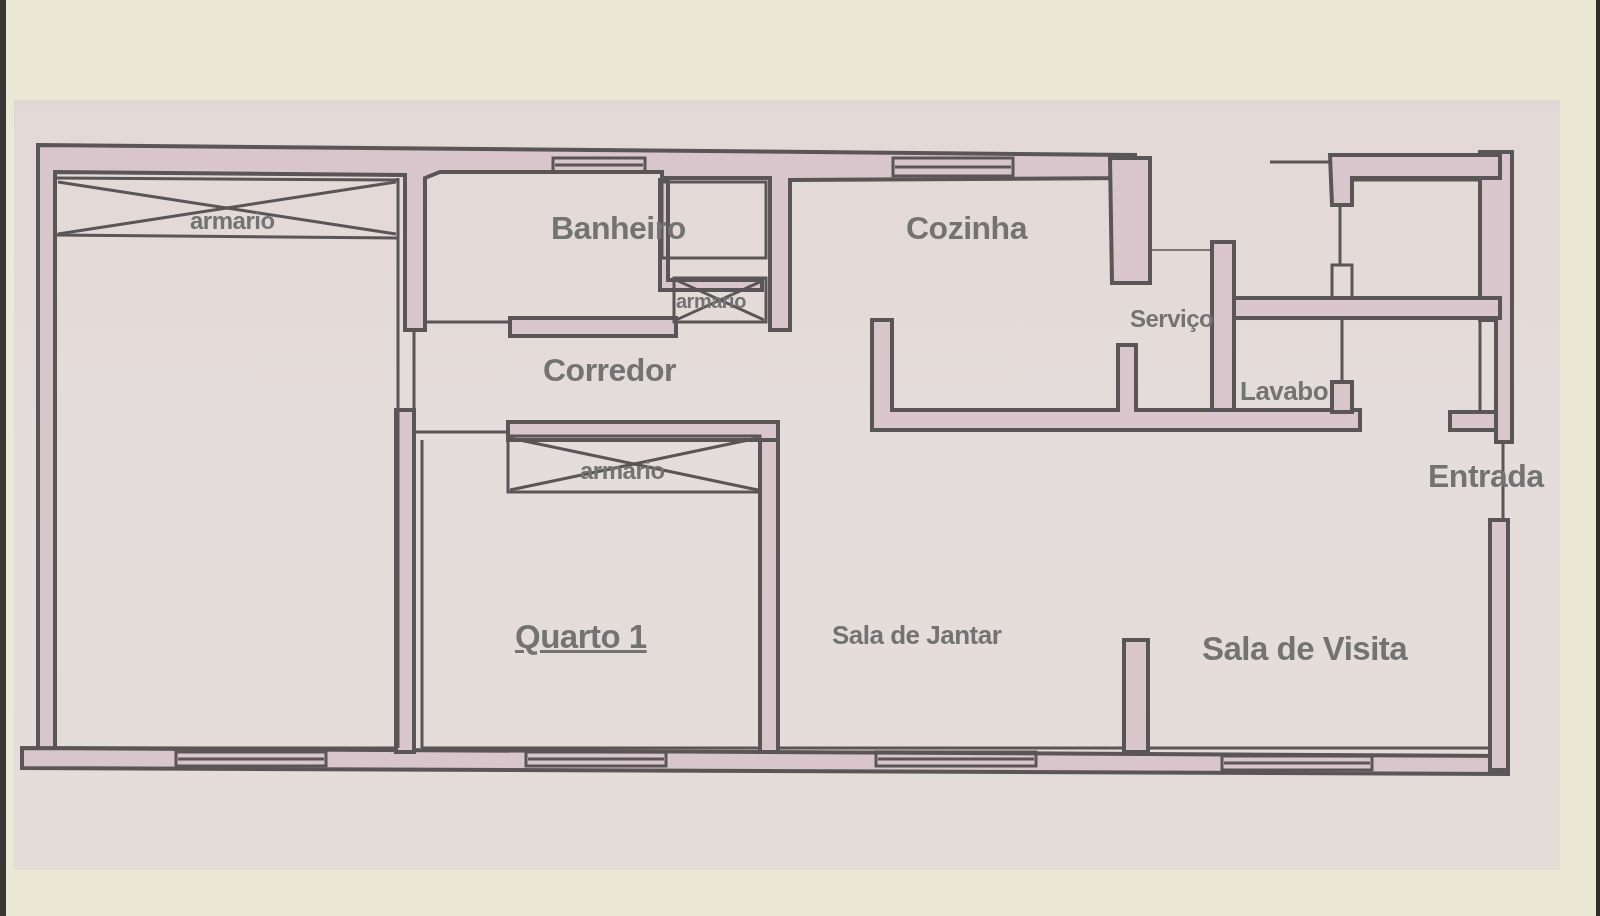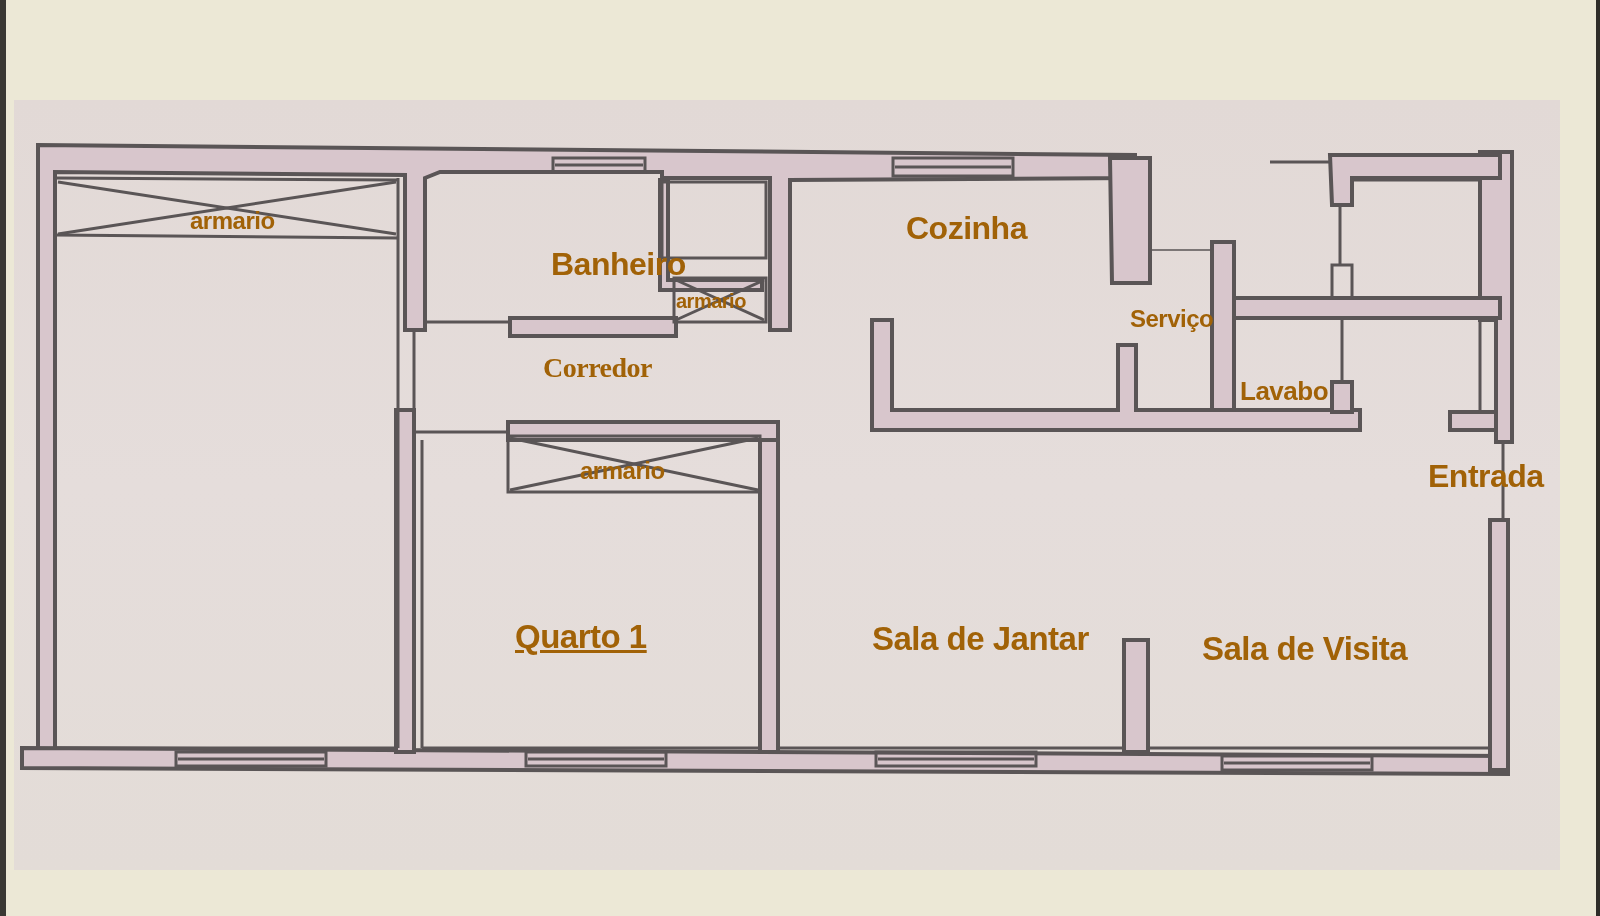--- a/index.html
+++ b/index.html
@@ -10,21 +10,21 @@
       position: relative;
     }
     .paper-edge { position: absolute; left: 0; top: 0; width: 6px; height: 916px; background: #3a3834; }
     .paper-edge-right { position: absolute; right: 0; top: 0; width: 4px; height: 916px; background: #2e2c28; }
     .print-area {
       position: absolute; left: 14px; top: 100px; width: 1546px; height: 770px;
       background: linear-gradient(180deg, #e2d9d6 0%, #e5dddb 50%, #e3dcd7 100%);
     }
     svg.plan { position: absolute; left: 0; top: 0; }
     .room-label {
-      position: absolute; color: #a16207; font-weight: bold;
+      position: absolute; color: #737373; font-weight: bold;
       letter-spacing: -0.5px; white-space: nowrap; text-align: left;
     }
   </style>
 </head>
 <body>
 
 <div class="paper-edge"></div>
 <div class="paper-edge-right"></div>
 <div class="print-area"></div>
 
@@ -124,24 +124,24 @@
     <line x1="778" y1="748" x2="1124" y2="748"></line>
     <line x1="1148" y1="748" x2="1490" y2="748"></line>
     <line x1="1490" y1="520" x2="1490" y2="748"></line>
   </g>
 </svg>
 
 <div class="room-label" style="left:190px;top:207px;font-size:24px;">armario</div>
 <div class="room-label" style="left:676px;top:290px;font-size:20px;">armario</div>
 <div class="room-label" style="left:580px;top:457px;font-size:24px;">armario</div>
 
-<div class="room-label" style="left:551px;top:210px;font-size:32px;margin-top:36px;">Banheiro</div>
+<div class="room-label" style="left:551px;top:210px;font-size:32px;">Banheiro</div>
 <div class="room-label" style="left:906px;top:210px;font-size:32px;">Cozinha</div>
-<div class="room-label" style="left:543px;top:352px;font-size:28px;font-family:Liberation Serif, serif;">Corredor</div>
+<div class="room-label" style="left:543px;top:352px;font-size:32px;">Corredor</div>
 <div class="room-label" style="left:1130px;top:305px;font-size:24px;">Serviço</div>
 <div class="room-label" style="left:1240px;top:340px;font-size:26px;margin-top:36px;">Lavabo</div>
 <div class="room-label" style="left:1428px;top:458px;font-size:32px;">Entrada</div>
 
 <div class="room-label" style="left:148px;top:588px;width:150px;font-size:33px;line-height:40px;">
 </div>
 <div class="room-label" style="left:515px;top:618px;font-size:33px;text-decoration:underline;">Quarto 1</div>
-<div class="room-label" style="left:832px;top:620px;font-size:33px;margin-left:40px;">Sala de Jantar</div>
+<div class="room-label" style="left:832px;top:620px;font-size:26px;">Sala de Jantar</div>
 <div class="room-label" style="left:1202px;top:630px;font-size:33px;">Sala de Visita</div>
 
 </body></html>

